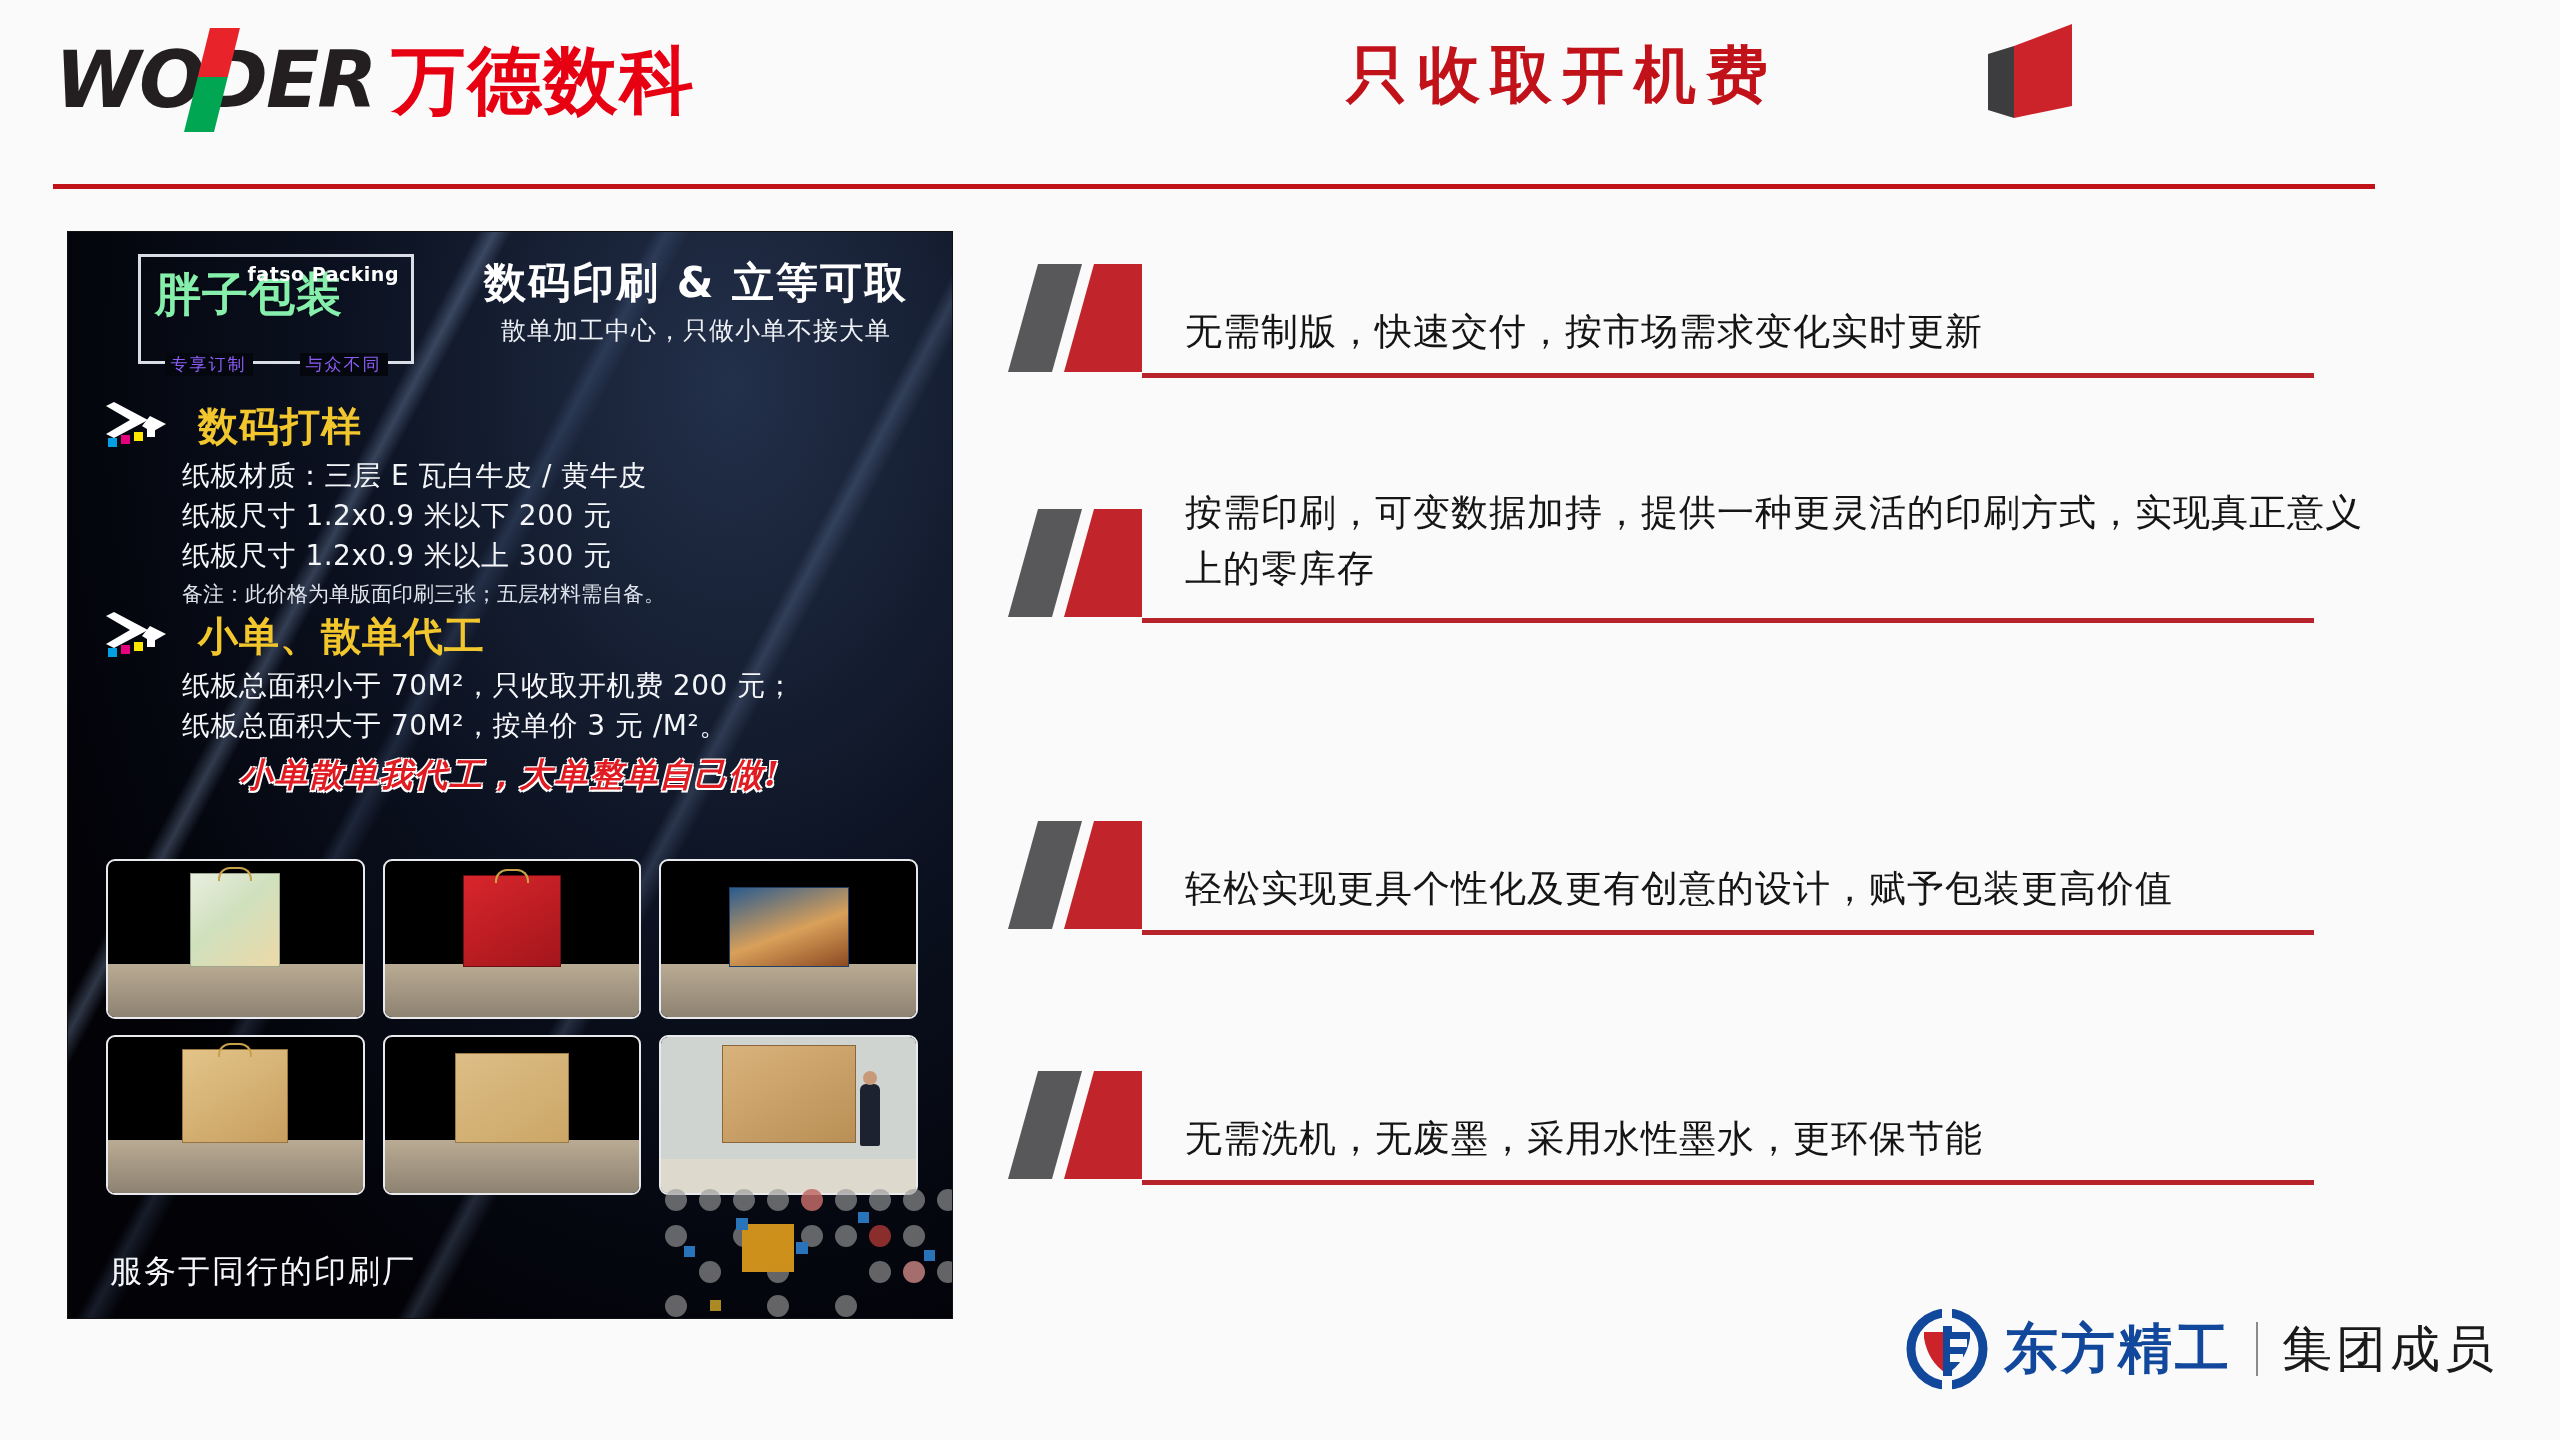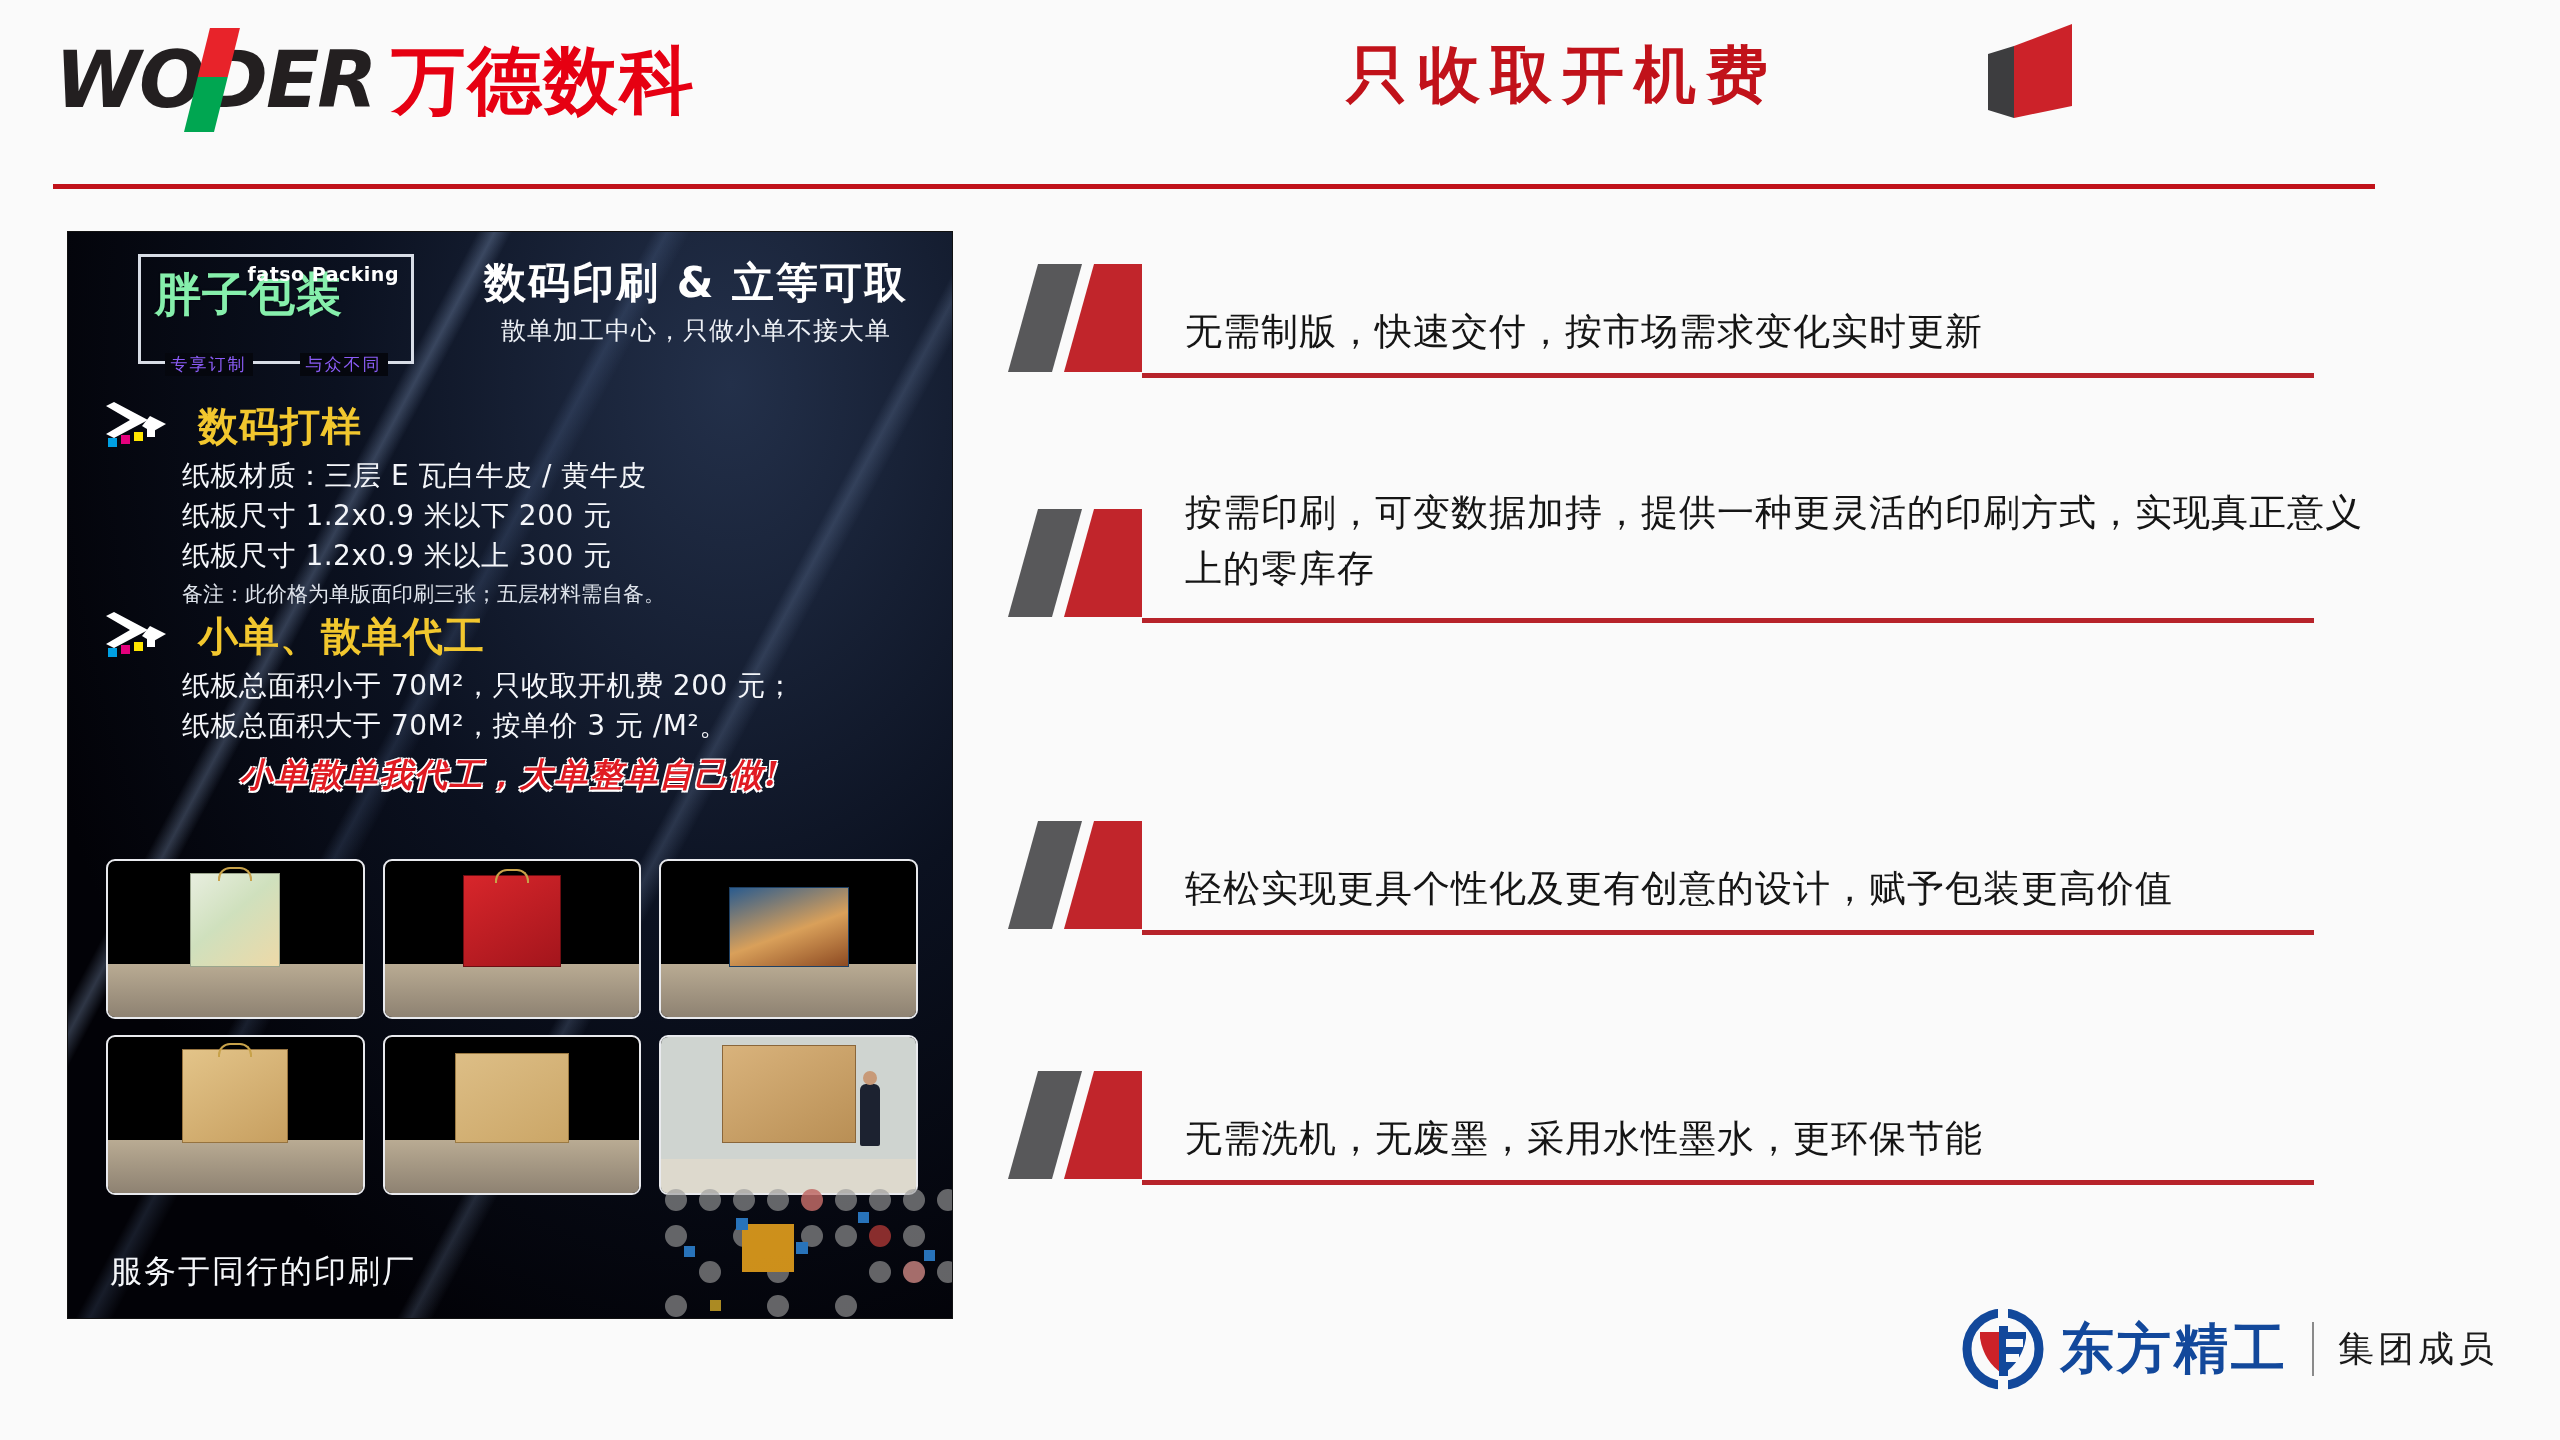--- a/index.html
+++ b/index.html
@@ -174,21 +174,21 @@
 
   
   .footer-logo{position:absolute;right:62px;bottom:48px;display:flex;align-items:center;height:86px;}
   .fl-mark{width:86px;height:86px;flex:none;}
   .fl-name{
     font-size:54px;font-weight:bold;color:#12489b;letter-spacing:3px;
     margin-left:14px;font-family:"DejaVu Sans",sans-serif;line-height:56px;
   }
   .fl-div{width:2px;height:54px;background:#8a8a8a;margin:0 24px;}
   .fl-sub{
-    font-size:36px;color:#1a1a1a;letter-spacing:4px;
+    font-size:50px;color:#1a1a1a;letter-spacing:4px;
     font-family:"DejaVu Serif",serif;line-height:50px;
   }
 </style>
 </head>
 <body>
 
 <div class="slide">
 
   <div class="header">
 

